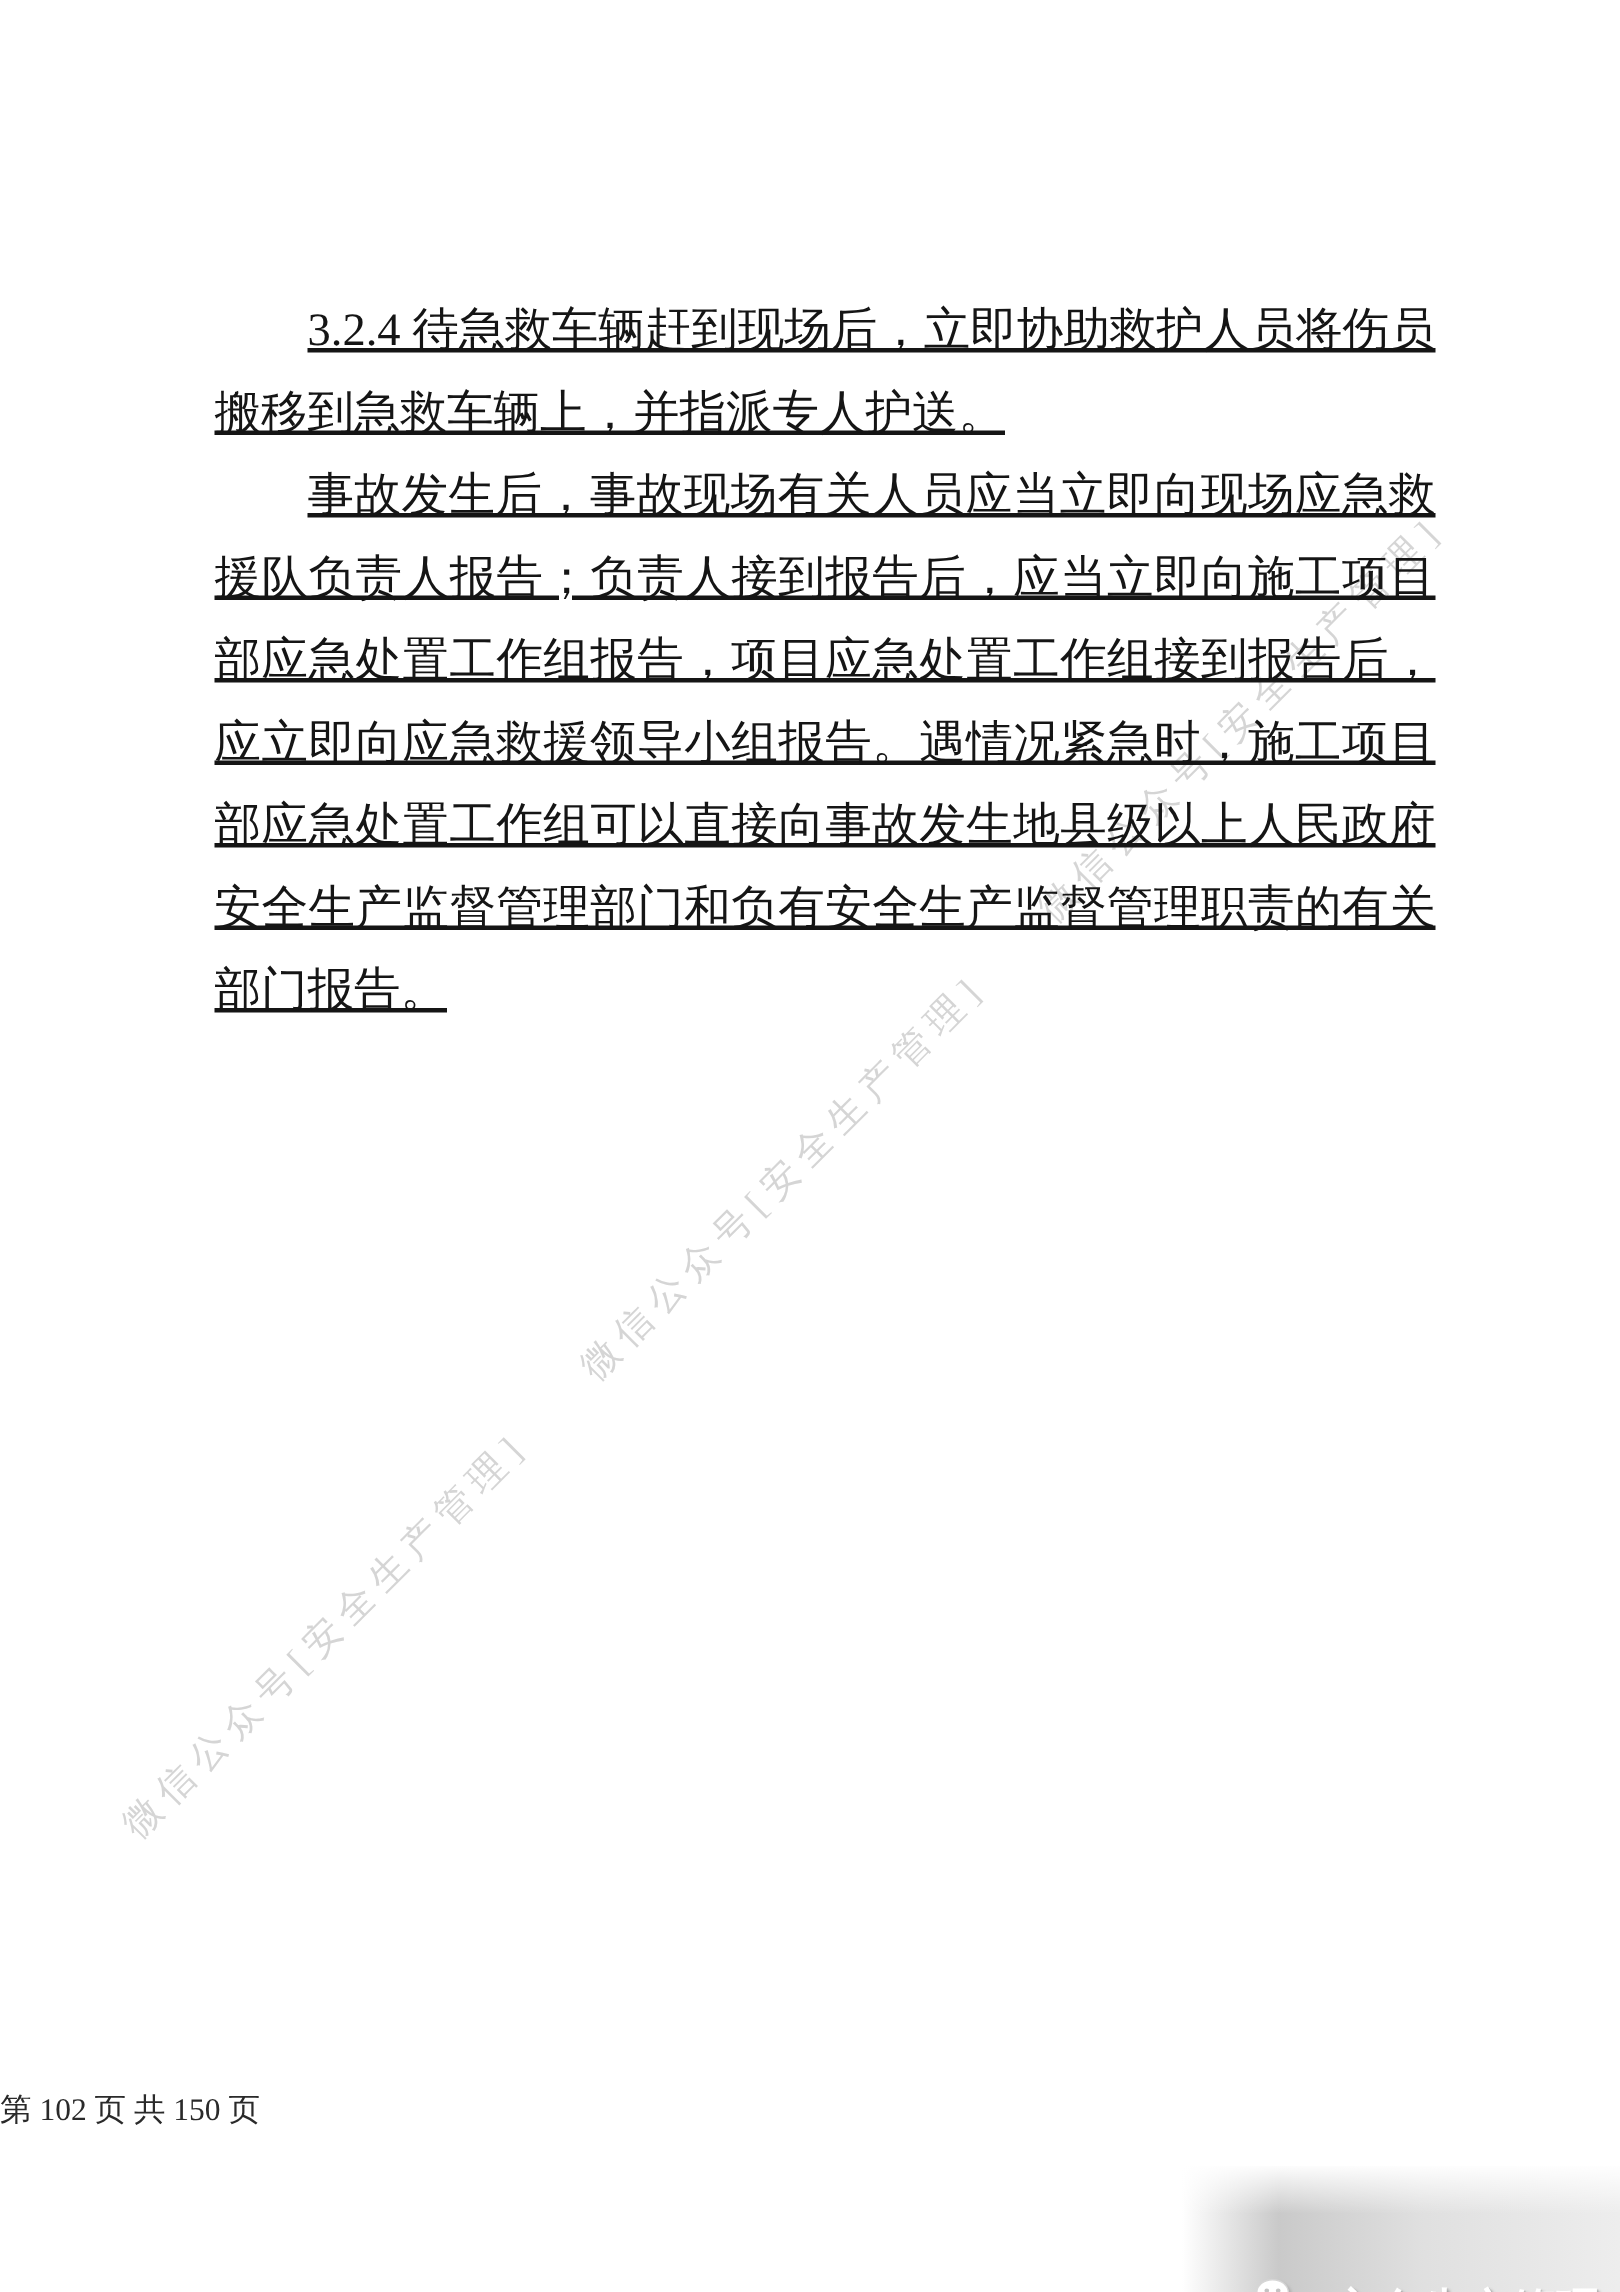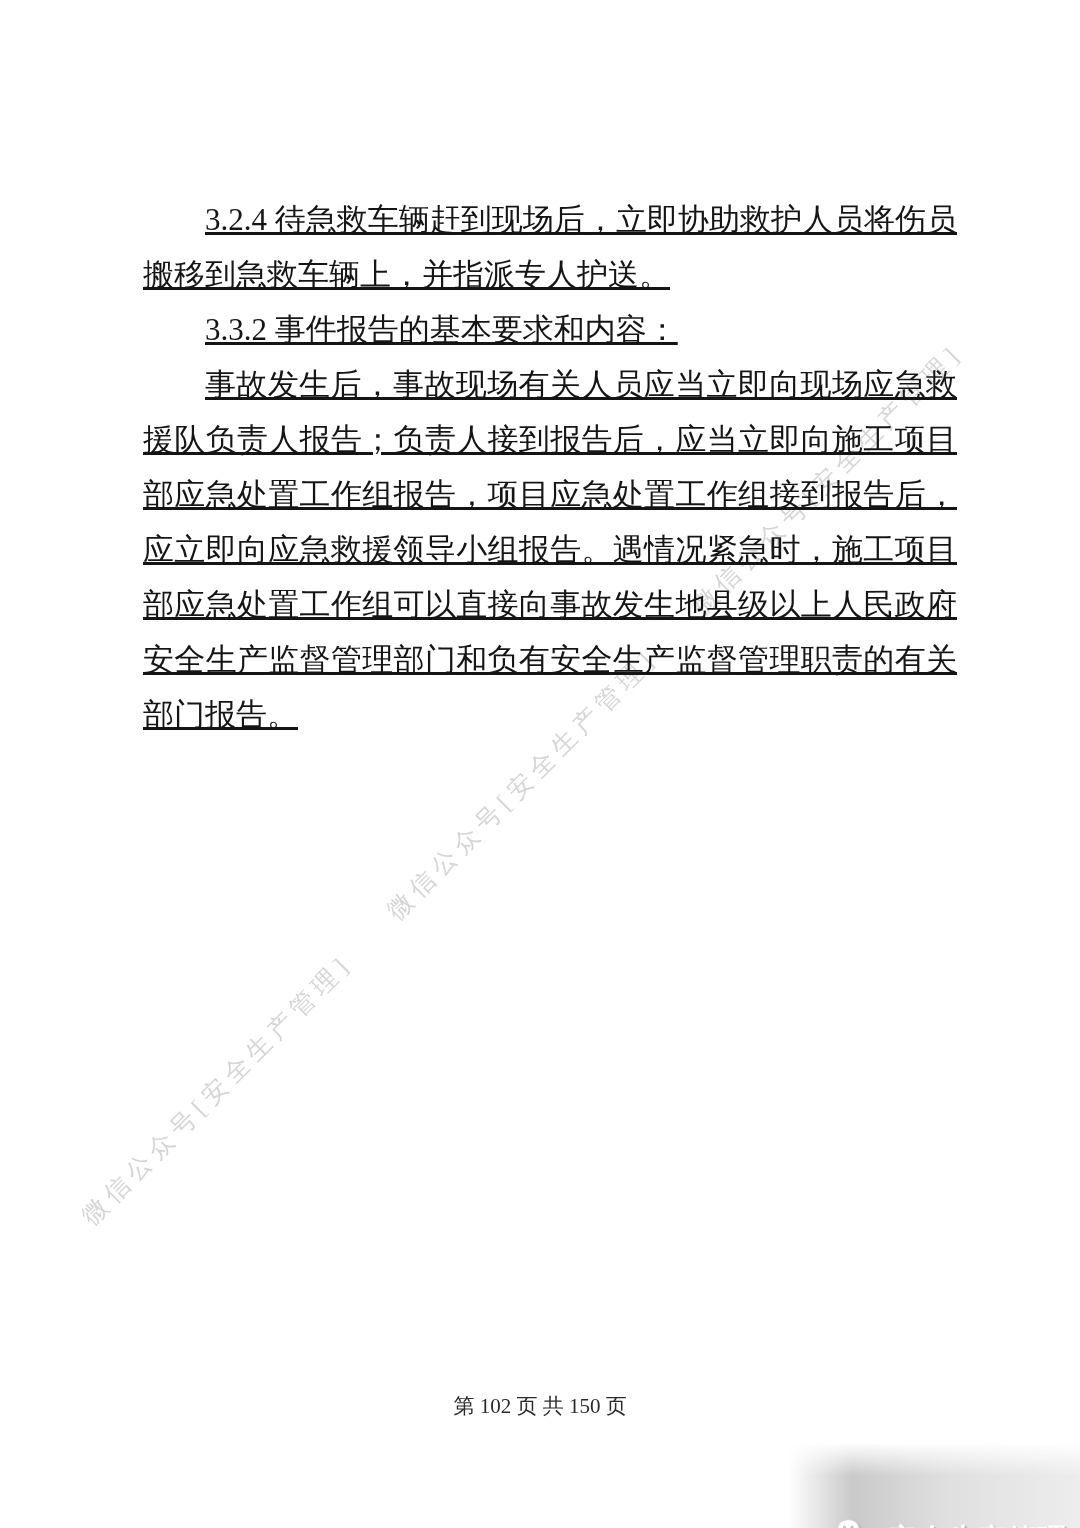--- a/index.html
+++ b/index.html
@@ -42,21 +42,20 @@
     z-index: 2;
     text-decoration: underline;
   }
   .content p { margin: 0; text-indent: 2em; }
   
   .footer {
     position: absolute;
     left: 0;
     right: 0;
     top: 1392px;
-    text-align: center;
     font-size: 21px;
     color: #2a2a2a;
     z-index: 2;
   }
   
   .brand-bg {
     position: absolute;
     left: 788px;
     top: 1444px;
     width: 292px;
@@ -97,21 +96,20 @@
 <div class="page">
 
   <div class="watermark" aria-hidden="true">
     <span>微信公众号[安全生产管理]</span>
     <span>微信公众号[安全生产管理]</span>
     <span>微信公众号[安全生产管理]</span>
   </div>
 
   <div class="content">
     <p>3.2.4 待急救车辆赶到现场后，立即协助救护人员将伤员搬移到急救车辆上，并指派专人护送。</p>
-    <p>3.3.2 事件报告的基本要求和内容：</p>
     <p>事故发生后，事故现场有关人员应当立即向现场应急救援队负责人报告；负责人接到报告后，应当立即向施工项目部应急处置工作组报告，项目应急处置工作组接到报告后，应立即向应急救援领导小组报告。遇情况紧急时，施工项目部应急处置工作组可以直接向事故发生地县级以上人民政府安全生产监督管理部门和负有安全生产监督管理职责的有关部门报告。</p>
   </div>
 
   <div class="footer">第 102 页 共 150 页</div>
 
   <div class="brand-bg"></div>
 
   <div class="brand">
     <svg class="brand-icon" viewBox="0 0 48 48" xmlns="http://www.w3.org/2000/svg">
 

